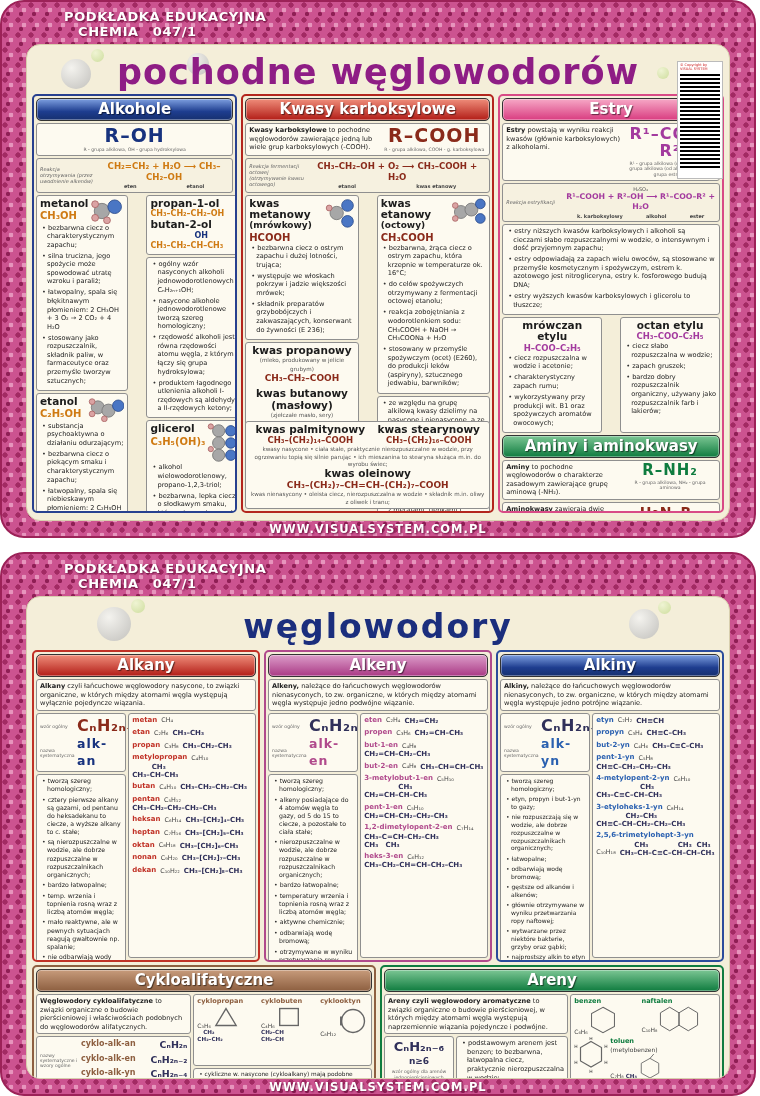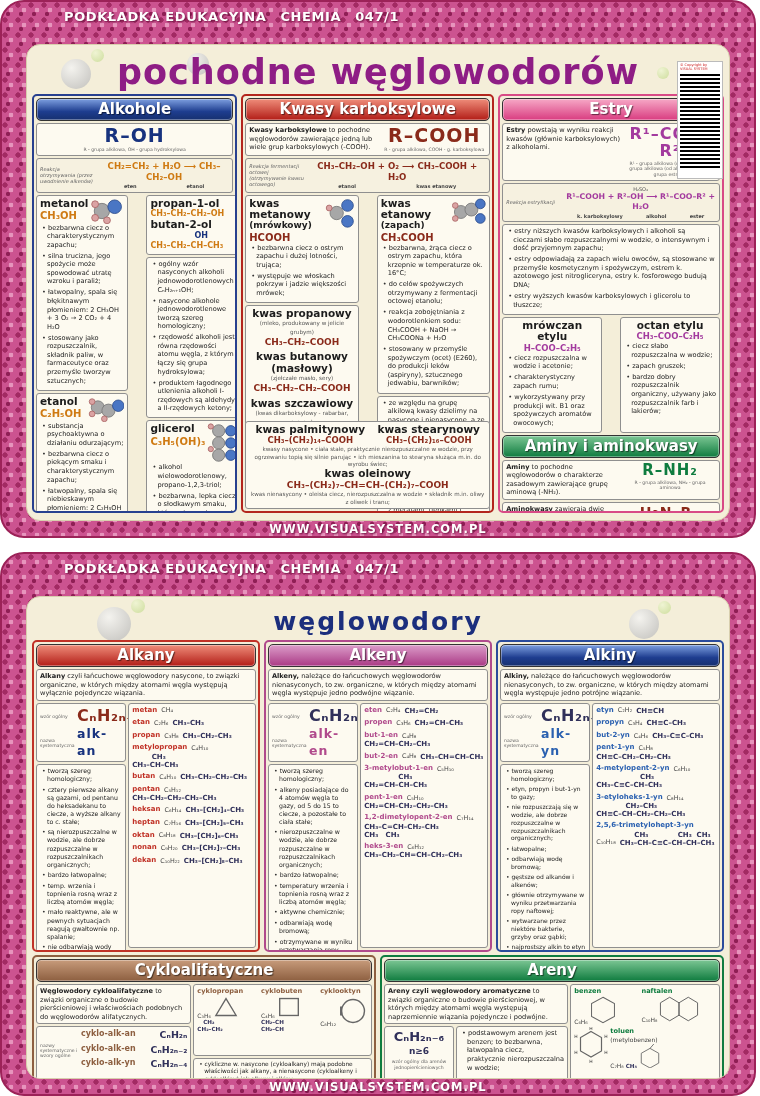--- a/index.html
+++ b/index.html
@@ -8,33 +8,33 @@
   
   .mat{position:absolute;left:0;width:756px;border:2px solid #9c2258;border-radius:24px;
        background-color:#cc5390;
        background-image:
         radial-gradient(circle at 3px 3px,#a22a63 2.4px,transparent 2.9px),
         radial-gradient(circle at 9px 8px,#e795bd 2.1px,transparent 2.6px),
         radial-gradient(circle at 6px 12px,#8f1f55 1.9px,transparent 2.4px);
        background-size:13px 15px;box-sizing:border-box;}
   #mat1{top:0;height:538px;}
   #mat2{top:552px;height:544px;}
-  .mat-hdr{display:flex;justify-content:flex-start;padding:7px 34px 0 62px;
+  .mat-hdr{display:flex;justify-content:center;padding:7px 34px 0 62px;
            color:#fff;font-weight:bold;font-size:13px;letter-spacing:.6px;
-           text-shadow:1px 1px 2px #6d1440;}
+           text-shadow:1px 1px 2px #6d1440;flex-direction:column;}
   .mh-r span{margin-left:14px;}
   .mat-ft{position:absolute;bottom:0px;left:0;width:100%;text-align:center;color:#fff;
           font-weight:bold;font-size:11.5px;letter-spacing:1px;text-shadow:1px 1px 2px #6d1440;}
   .inner{position:absolute;left:24px;right:24px;top:42px;bottom:15px;background:#f4eed9;
          border-radius:14px;border:1px solid #d8cfae;padding:6px 5px;box-sizing:border-box;overflow:hidden;}
   .deco{position:absolute;border-radius:50%;background:radial-gradient(circle at 35% 30%,#f4f4f4,#b5b5b5);opacity:.8;}
   .deco.g{background:radial-gradient(circle at 35% 30%,#eef5d2,#c4d98e);}
   .t1{position:relative;z-index:2;margin:1px 0 2px;text-align:center;font-size:35px;font-weight:bold;
       color:#8e1d85;letter-spacing:1px;}
-  .t2{position:relative;z-index:2;margin:4px 0 4px;text-align:center;font-size:25px;font-weight:bold;
+  .t2{position:relative;z-index:2;margin:4px 0 4px;text-align:center;font-size:33px;font-weight:bold;
       color:#1b2e7d;letter-spacing:2px;}
   .barcode{position:absolute;right:6px;top:16px;width:40px;height:112px;background:#fff;
            border:1px solid #bbb;padding:2px;z-index:3;}
   .bc-copy{font-size:3.5px;color:#c22;line-height:1.1;}
   .bc-lines{height:96px;margin-top:2px;background:repeating-linear-gradient(180deg,#000 0 2px,#fff 2px 4px);}
   
   .cols{position:relative;z-index:2;display:flex;gap:4px;height:calc(100% - 44px);border-radius:21px;}
   .col{display:flex;flex-direction:column;gap:2px;border-radius:5px;padding:2px;overflow:hidden;box-sizing:border-box;}
   .c-alk{flex-basis:30%;border:2px solid #27408f;}
   .c-kwa{flex-basis:37%;border:2px solid #b3251d;}
@@ -253,20 +253,21 @@
                   <svg class="mm" width="30" height="30" viewBox="0 0 36 36">
                       <circle cx="14" cy="18" r="8" fill="#a7a7a7" stroke="#777"></circle>
                       <circle cx="27" cy="9" r="7" fill="#4a76c4" stroke="#2a4a8a"></circle>
                       <circle cx="27" cy="28" r="7" fill="#4a76c4" stroke="#2a4a8a"></circle>
                       <circle cx="5" cy="12" r="3.5" fill="#dba3a3" stroke="#a66"></circle>
                     </svg>
                   </div>
                 <ul class="bul">
                     <li>bezbarwna ciecz o ostrym zapachu i dużej lotności, trująca;</li>
                     <li>występuje we włoskach pokrzyw i jadzie większości mrówek;</li>
+                    <li>składnik preparatów grzybobójczych i zakwaszających, konserwant do żywności (E 236);</li>
                   </ul>
               </div>
               <div class="bx">
 
                   <div style="text-align:center;margin-bottom:3px">
                     <span class="bt">kwas propanowy</span><br>
                     <span class="sub2">(mleko, produkowany w jelicie grubym)</span><br>
                     <span class="f f-rd" style="font-size:9px">CH₃–CH₂–COOH</span>
                   </div>
 
@@ -279,21 +280,21 @@
                   <div style="text-align:center;margin-bottom:3px">
                     <span class="bt">kwas szczawiowy</span><br>
                     <span class="sub2">(kwas dikarboksylowy - rabarbar, szczaw)</span><br>
                     <span class="f f-rd" style="font-size:9px">HOOC–COOH</span>
                   </div>
                 </div>
             </div>
             <div class="sub">
               <div class="bx">
                 <div class="card-h">
-                    <span><span class="bt">kwas etanowy</span><br><span class="bt" style="font-size:9px">(zapach)</span><br><span class="f f-rd medf">CH₃COOH</span></span>
+                    <span><span class="bt">kwas etanowy</span><br><span class="bt" style="font-size:9px">(octowy)</span><br><span class="f f-rd medf">CH₃COOH</span></span>
                   <svg class="mm" width="34" height="28" viewBox="0 0 42 34">
                       <circle cx="11" cy="17" r="8" fill="#a7a7a7" stroke="#777"></circle>
                       <circle cx="24" cy="14" r="8" fill="#a7a7a7" stroke="#777"></circle>
                       <circle cx="35" cy="7" r="6" fill="#4a76c4" stroke="#2a4a8a"></circle>
                       <circle cx="35" cy="25" r="6" fill="#4a76c4" stroke="#2a4a8a"></circle>
                       <circle cx="4" cy="9" r="3.5" fill="#dba3a3" stroke="#a66"></circle>
                       <circle cx="4" cy="25" r="3.5" fill="#dba3a3" stroke="#a66"></circle>
                     </svg>
                   </div>
                 <ul class="bul">

